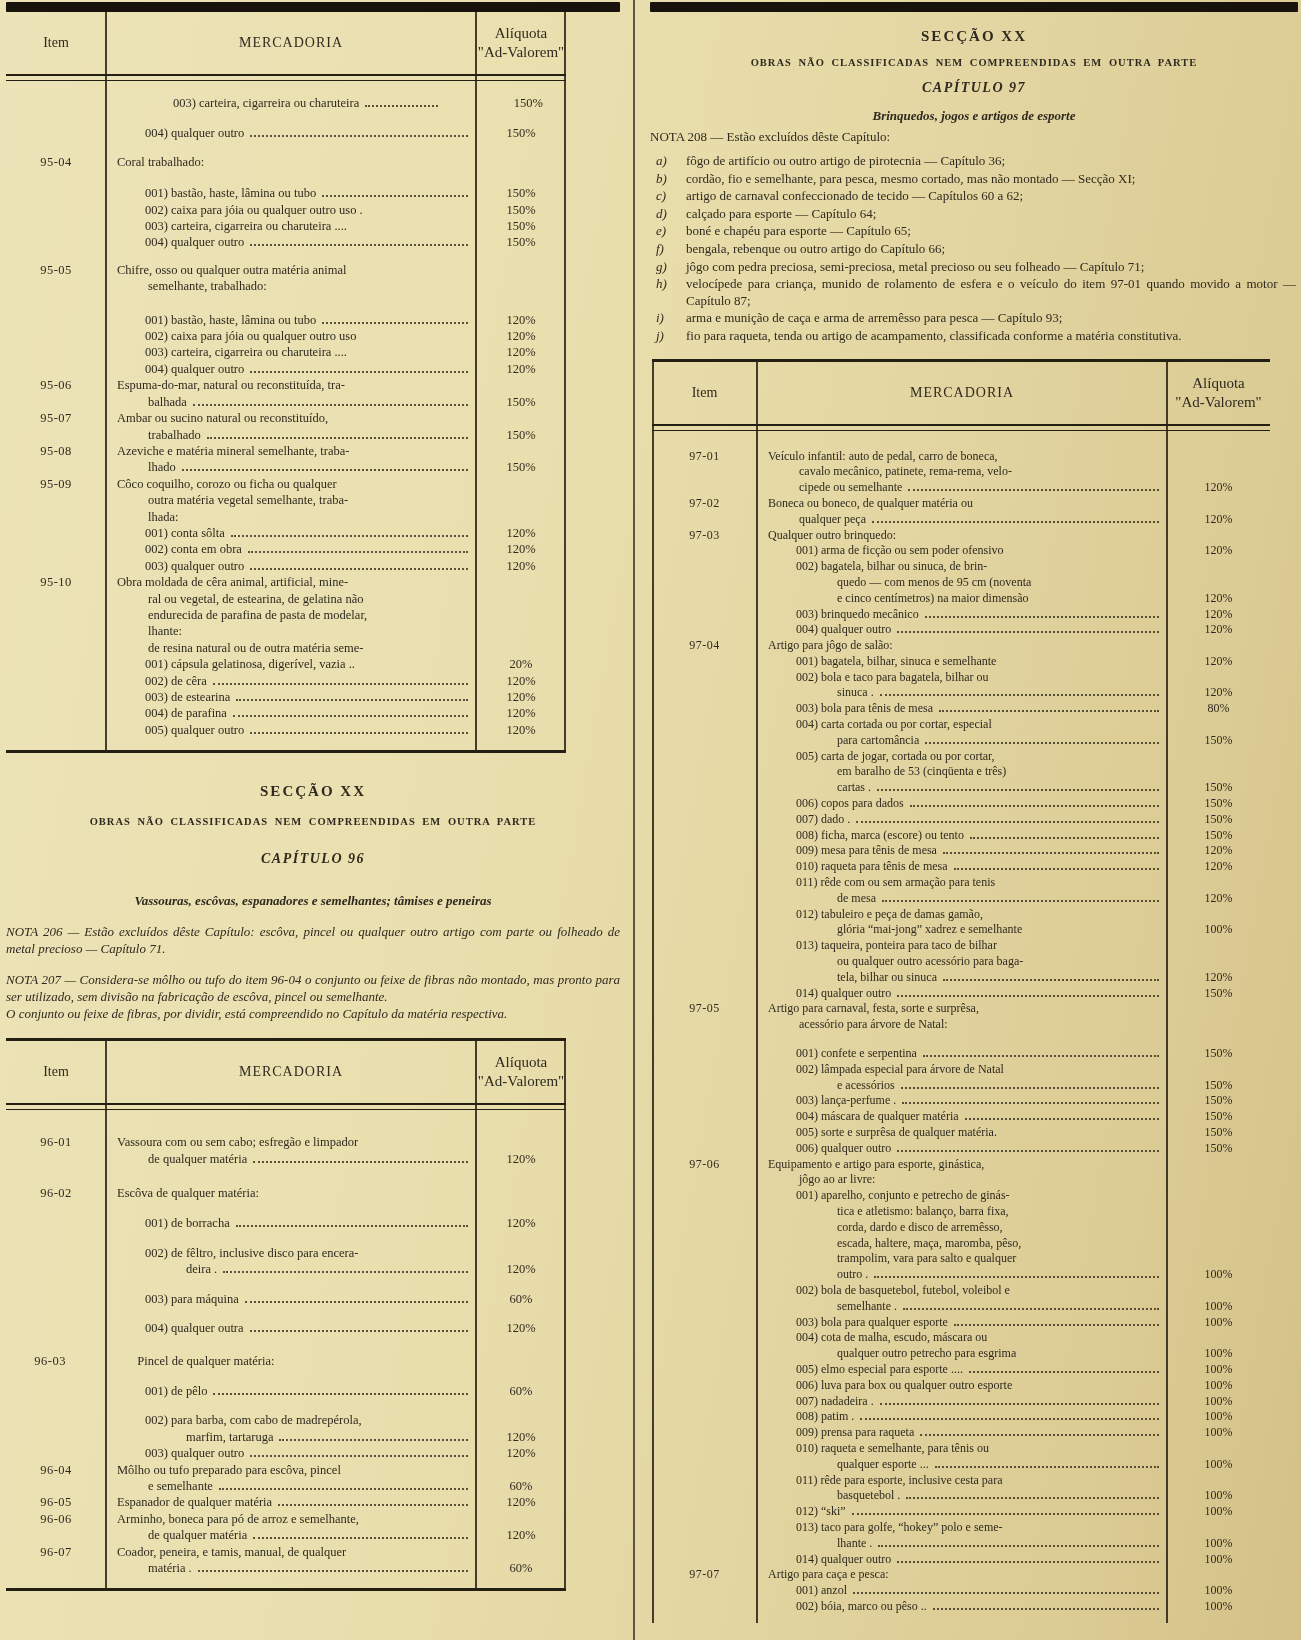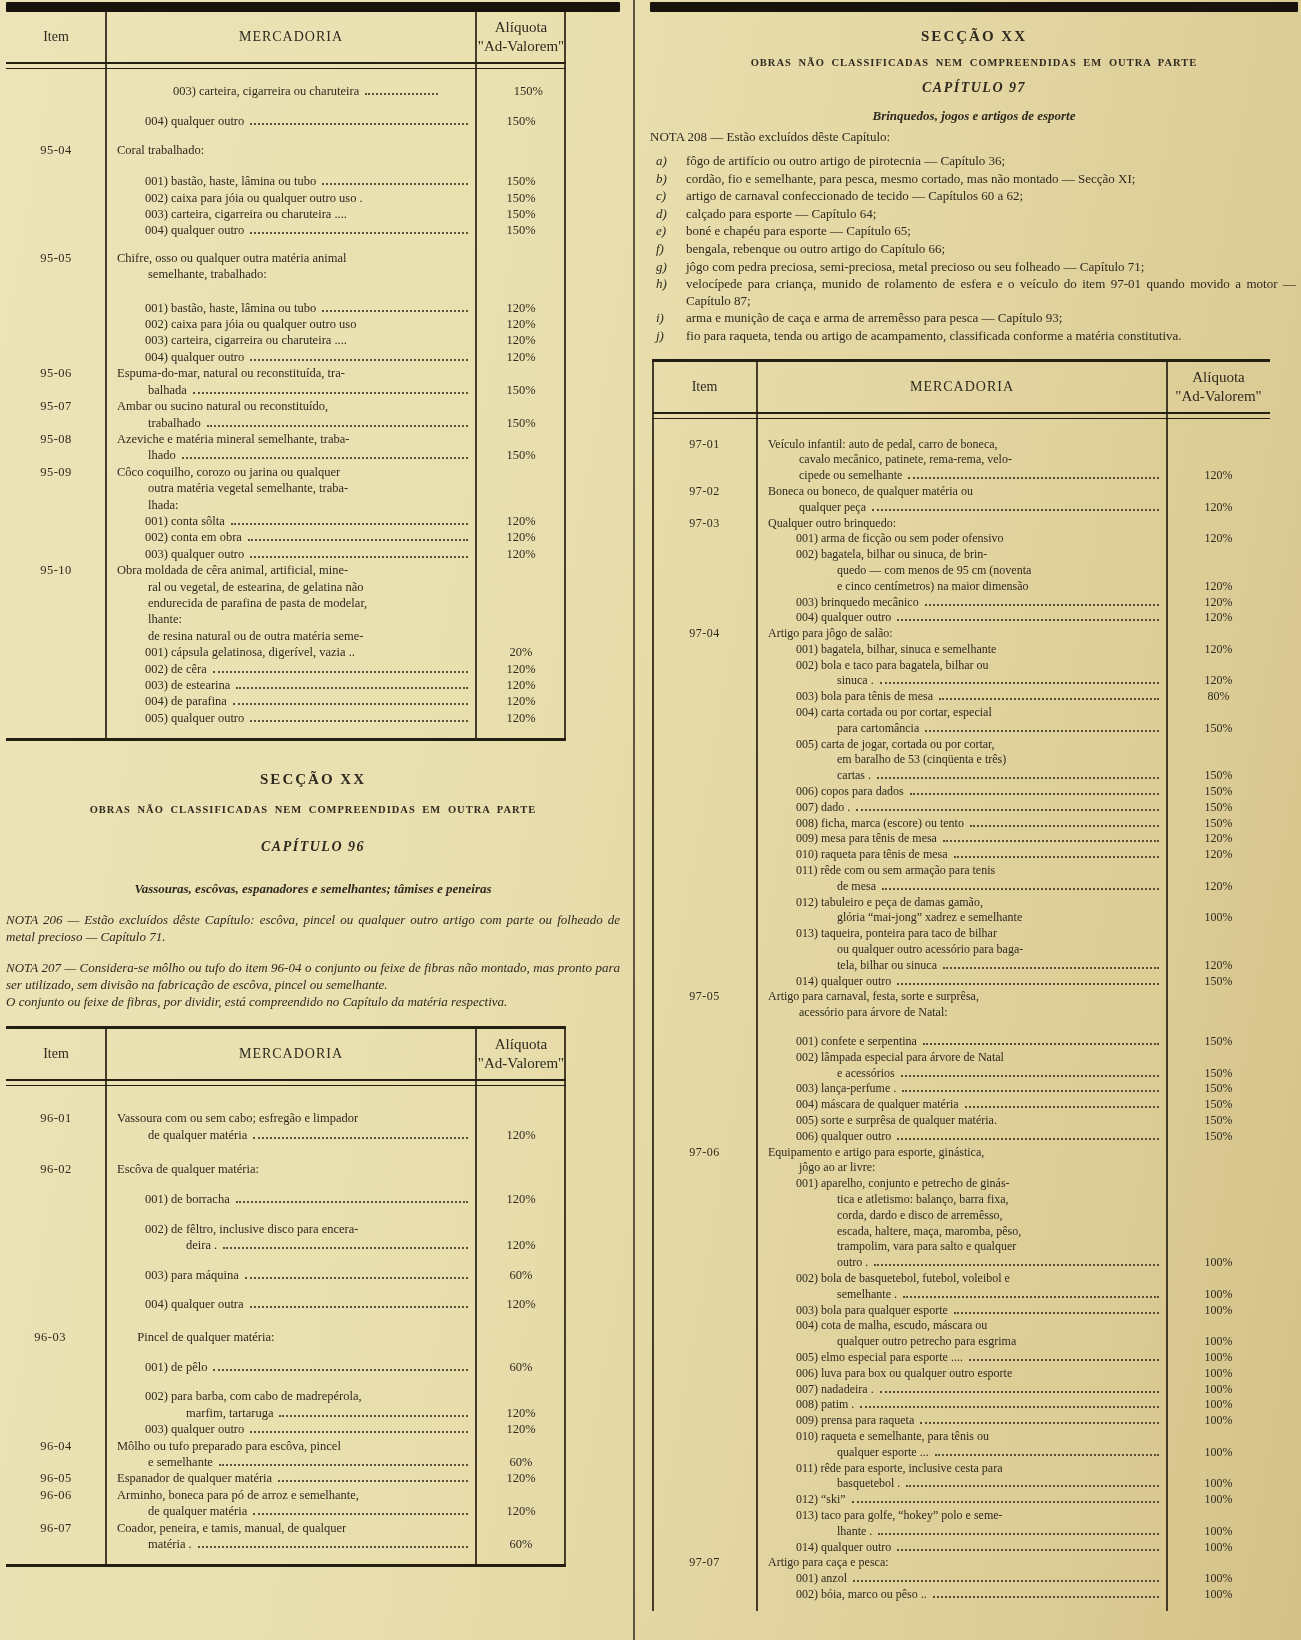--- a/index.html
+++ b/index.html
@@ -14,21 +14,21 @@
   .col-left{left:6px;width:614px;}
   .col-right{left:650px;width:648px;}
   .topbar{height:10px;background:#17130c;margin-top:2px;border-radius:1px;}
   .coldivider{position:absolute;left:633px;top:0;width:2px;height:1640px;background:rgba(50,42,28,.75);}
 
   
   .ttable{position:relative;}
   .ttable.w-left{width:560px;}
   .ttable.w-right{width:618px;margin-left:2px;}
   .vline{position:absolute;top:0;bottom:0;width:2px;background:rgba(40,33,20,.85);}
-  .thead{display:flex;align-items:stretch;height:50px;}
+  .thead{display:flex;align-items:stretch;height:62px;}
   .h-item,.h-merc,.h-rate{display:flex;flex-direction:column;justify-content:center;text-align:center;}
   .w-left .h-item{width:100px;} .w-left .h-merc{width:370px;} .w-left .h-rate{width:90px;}
   .w-right .h-item{width:105px;} .w-right .h-merc{width:410px;} .w-right .h-rate{width:103px;}
   .h-item{font-size:14px;} .h-merc{font-size:14px;letter-spacing:1px;border-radius:8px;}
   .h-rate{font-size:15px;line-height:19px;}
   .hdrule{height:4px;border-top:2px solid #241f13;border-bottom:1px solid #241f13;}
   .toprule{border-top:3px solid #241f13;}
   .botrule{border-top:3px solid #241f13;margin-top:4px;}
   .tbody{padding:10px 0 8px 0;}
   .trow{display:flex;align-items:baseline;}
@@ -271,21 +271,21 @@
               <span>lhado</span>
               <span class="dots"></span>
             </div>
           </div>
           <div class="c-rate">150%</div>
         </div>
         <div class="trow">
           <div class="c-item">95-09</div>
           <div class="c-merc">
             <div class="tline n-m">
-              <span>Côco coquilho, corozo ou jarina ou qualquer</span>
+              <span>Côco coquilho, corozo ou ficha ou qualquer</span>
             </div>
           </div>
           <div class="c-rate"></div>
         </div>
         <div class="trow">
           <div class="c-item"></div>
           <div class="c-merc">
             <div class="tline n-c">
               <span>outra matéria vegetal semelhante, traba-</span>
             </div>

